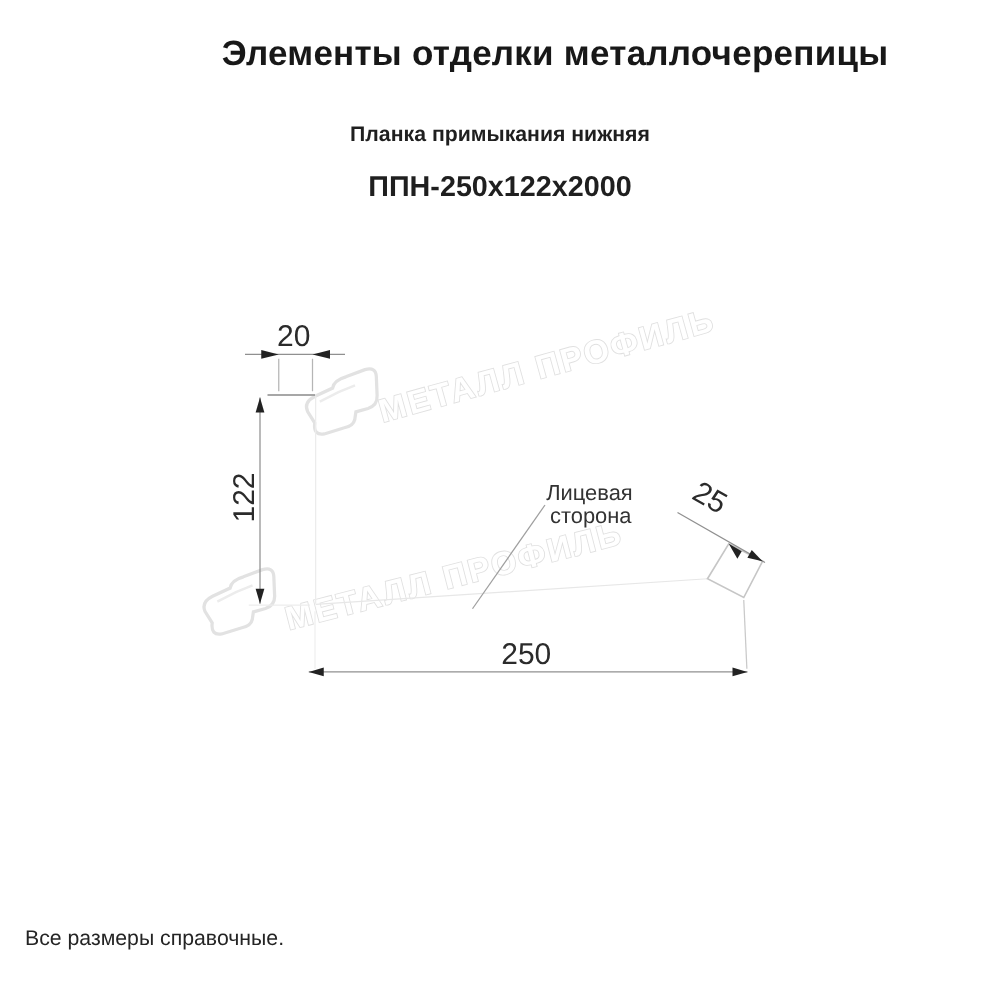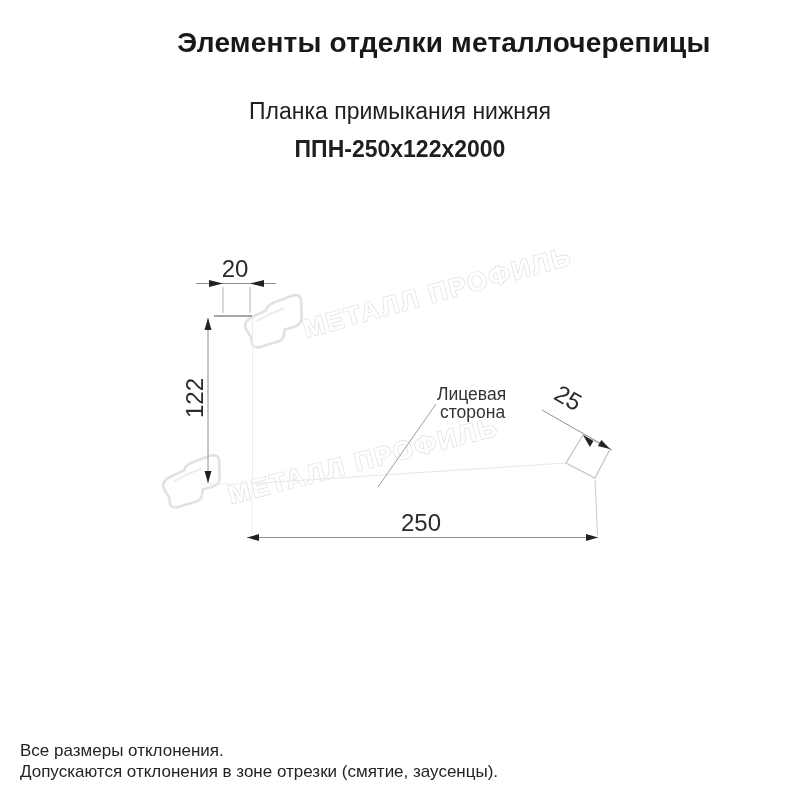--- a/index.html
+++ b/index.html
@@ -1,20 +1,20 @@
 <!DOCTYPE html>
 <html><head>
 <meta charset="utf-8">
 <style>
   html,body{margin:0;padding:0;background:#ffffff;}
   body{width:800px;height:800px;position:relative;overflow:hidden;
        font-family:"Liberation Sans","DejaVu Sans",sans-serif;color:#1c1c1c;}
   .hdr{position:absolute;left:0;width:800px;text-align:center;white-space:nowrap;}
   #title{top:27px;font-size:28px;font-weight:bold;letter-spacing:.2px;color:#181818;padding-left:44px;}
-  #subtitle{top:98px;font-size:23px;font-weight:normal;color:#1f1f1f;}
+  #subtitle{top:98px;font-size:17px;font-weight:bold;color:#1f1f1f;}
   #pcode{top:136px;font-size:23px;font-weight:bold;color:#1f1f1f;text-align:center;}
   #drawing-svg{position:absolute;left:0;top:0;}
   .dimtxt{font-size:24px;fill:#2b2b2b;font-weight:400;}
   .lbltxt{font-size:17.5px;fill:#333333;}
   .wmtext{font-size:26px;font-weight:bold;fill:#ffffff;stroke:#e0e0e0;stroke-width:1.4px;letter-spacing:2px;paint-order:stroke;}
   .footer{position:absolute;left:20px;top:740px;font-size:17px;line-height:21px;color:#242424;}
 </style>
 </head>
 <body>
 
@@ -89,15 +89,14 @@
   </g>
 
   <g>
     <line x1="378" y1="487" x2="436" y2="404" stroke="#9f9f9f" stroke-width="1"></line>
     <text class="lbltxt" x="437" y="400">Лицевая</text>
     <text class="lbltxt" x="440" y="418">сторона</text>
   </g>
 </svg>
 
 <div class="footer">
-  <div>Все размеры отклонения.</div>
-  <div>Допускаются отклонения в зоне отрезки (смятие, заусенцы).</div>
+  <div>Все размеры справочные.</div>
 </div>
 
 </body></html>

